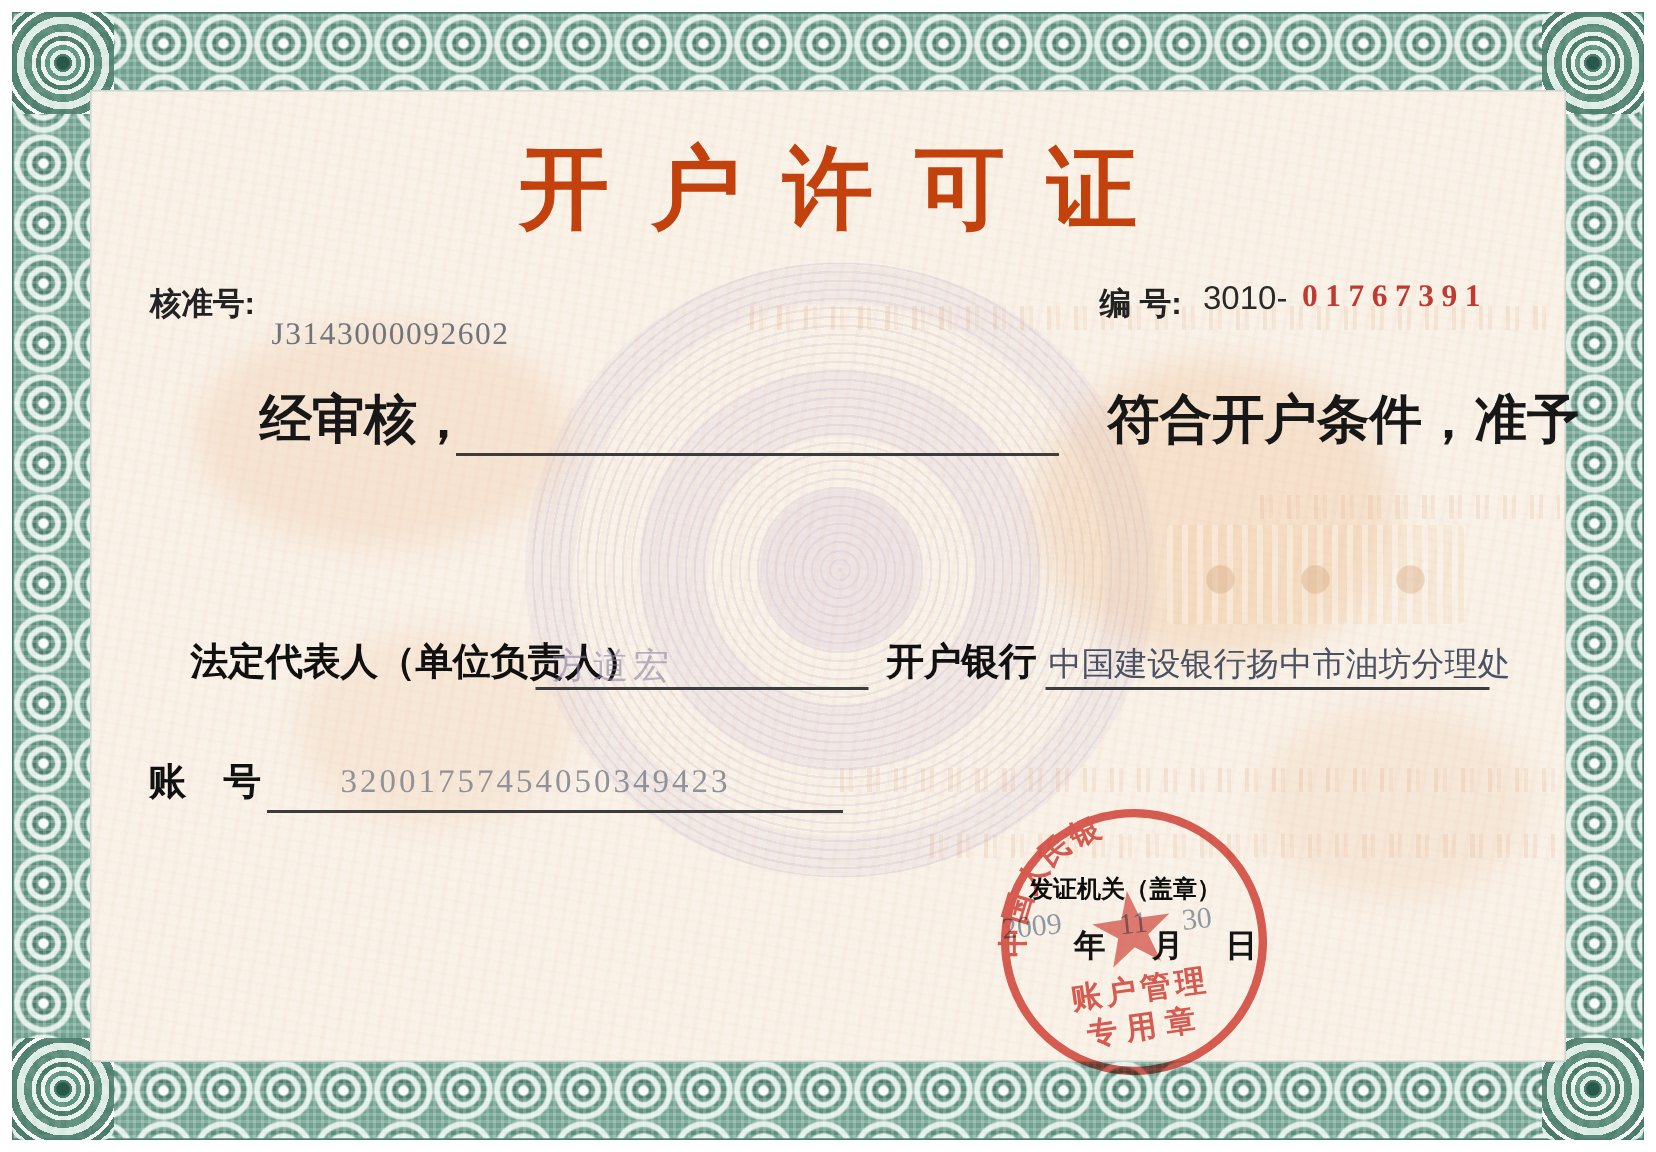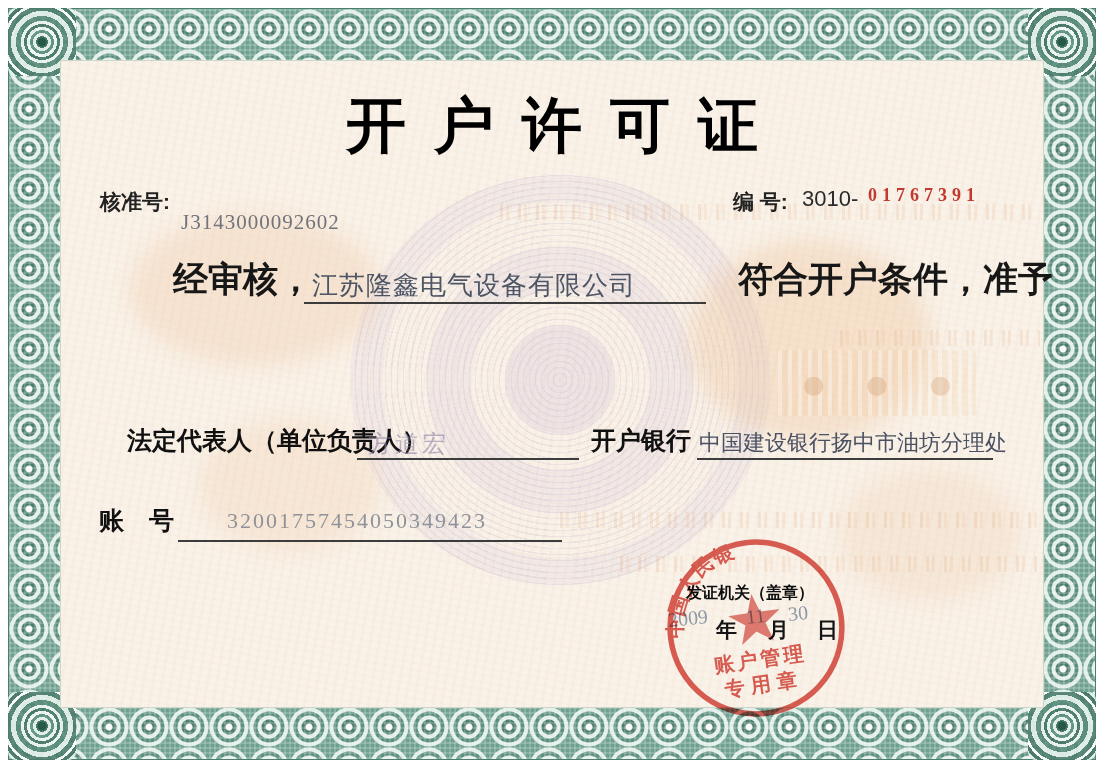--- a/index.html
+++ b/index.html
@@ -69,29 +69,29 @@
     position:absolute;height:16px;opacity:.5;filter:blur(.4px);
     background:repeating-linear-gradient(90deg, rgba(225,160,110,.35) 0 3px, transparent 3px 6px,
       rgba(225,160,110,.25) 6px 9px, transparent 9px 18px);
   }
   .g1{left:500px;top:204px;width:540px;} .g2{left:840px;top:330px;width:200px;}
   .g3{left:560px;top:512px;width:480px;} .g4{left:620px;top:556px;width:420px;}
   
   .abs{position:absolute;white-space:nowrap;}
   .title{
     left:0;right:0;top:86px;text-align:center;font-family:"Liberation Serif","DejaVu Serif",serif;
-    font-size:60px;font-weight:bold;letter-spacing:28px;padding-left:28px;color:#000000;
+    font-size:60px;font-weight:bold;letter-spacing:28px;padding-left:28px;color:#c2410c;
   }
   .lbl{color:#1c1c1c;font-weight:700;}
   .approval-label{left:100px;top:188px;font-size:21px;font-weight:700;color:#222;}
   .approval-value{left:181px;top:185px;font-size:21px;color:#70747c;letter-spacing:1px;
     font-family:"Liberation Serif","DejaVu Serif",serif;margin-top:25px;}
   .serial-label{left:733px;top:188px;font-size:21px;font-weight:600;color:#222;}
   .serial-base{left:802px;top:186px;font-size:22px;color:#2a2a2a;}
-  .serial-number{left:868px;top:185px;font-size:18px;color:#c03a30;letter-spacing:5px;
+  .serial-number{left:868px;top:185px;font-size:21px;color:#c03a30;letter-spacing:5px;
     font-family:"Liberation Serif","DejaVu Serif",serif;font-weight:600;}
   .body-prefix{left:173px;top:256px;font-size:35px;font-weight:700;color:#171717;}
   .company-name{left:312px;top:268px;font-size:26px;color:#4d5565;letter-spacing:1px;}
   .body-suffix{left:712px;top:256px;font-size:35px;font-weight:700;color:#171717;margin-left:26px;}
   .body-line2{left:99px;top:328px;font-size:35px;font-weight:700;color:#171717;}
   .rep-label{left:99px;top:424px;font-size:25px;color:#101010;margin-left:28px;}
   .rep-name{left:368px;top:428px;font-size:24px;color:rgba(140,130,165,.6);letter-spacing:3px;}
   .bank-label{left:591px;top:424px;font-size:25px;color:#101010;}
   .bank-name{left:699px;top:428px;font-size:22px;color:#4a5162;}
   .acct-label{left:99px;top:504px;font-size:25px;color:#101010;}
@@ -143,21 +143,20 @@
 
   <div class="abs title">开户许可证</div>
 
   <span class="abs approval-label">核准号:</span>
   <span class="abs approval-value">J3143000092602</span>
   <span class="abs serial-label">编 号:</span>
   <span class="abs serial-base">3010-</span>
   <span class="abs serial-number">01767391</span>
 
   <span class="abs body-prefix">经审核，</span>
-  <span class="abs company-name">江苏隆鑫电气设备有限公司</span>
   <div class="uline ul-company"></div>
   <span class="abs body-suffix">符合开户条件，准予</span>
 
   <span class="abs rep-label lbl">法定代表人（单位负责人）</span>
   <span class="abs rep-name">方道宏</span>
   <div class="uline ul-rep"></div>
   <span class="abs bank-label lbl">开户银行</span>
   <span class="abs bank-name">中国建设银行扬中市油坊分理处</span>
   <div class="uline ul-bank"></div>
 

